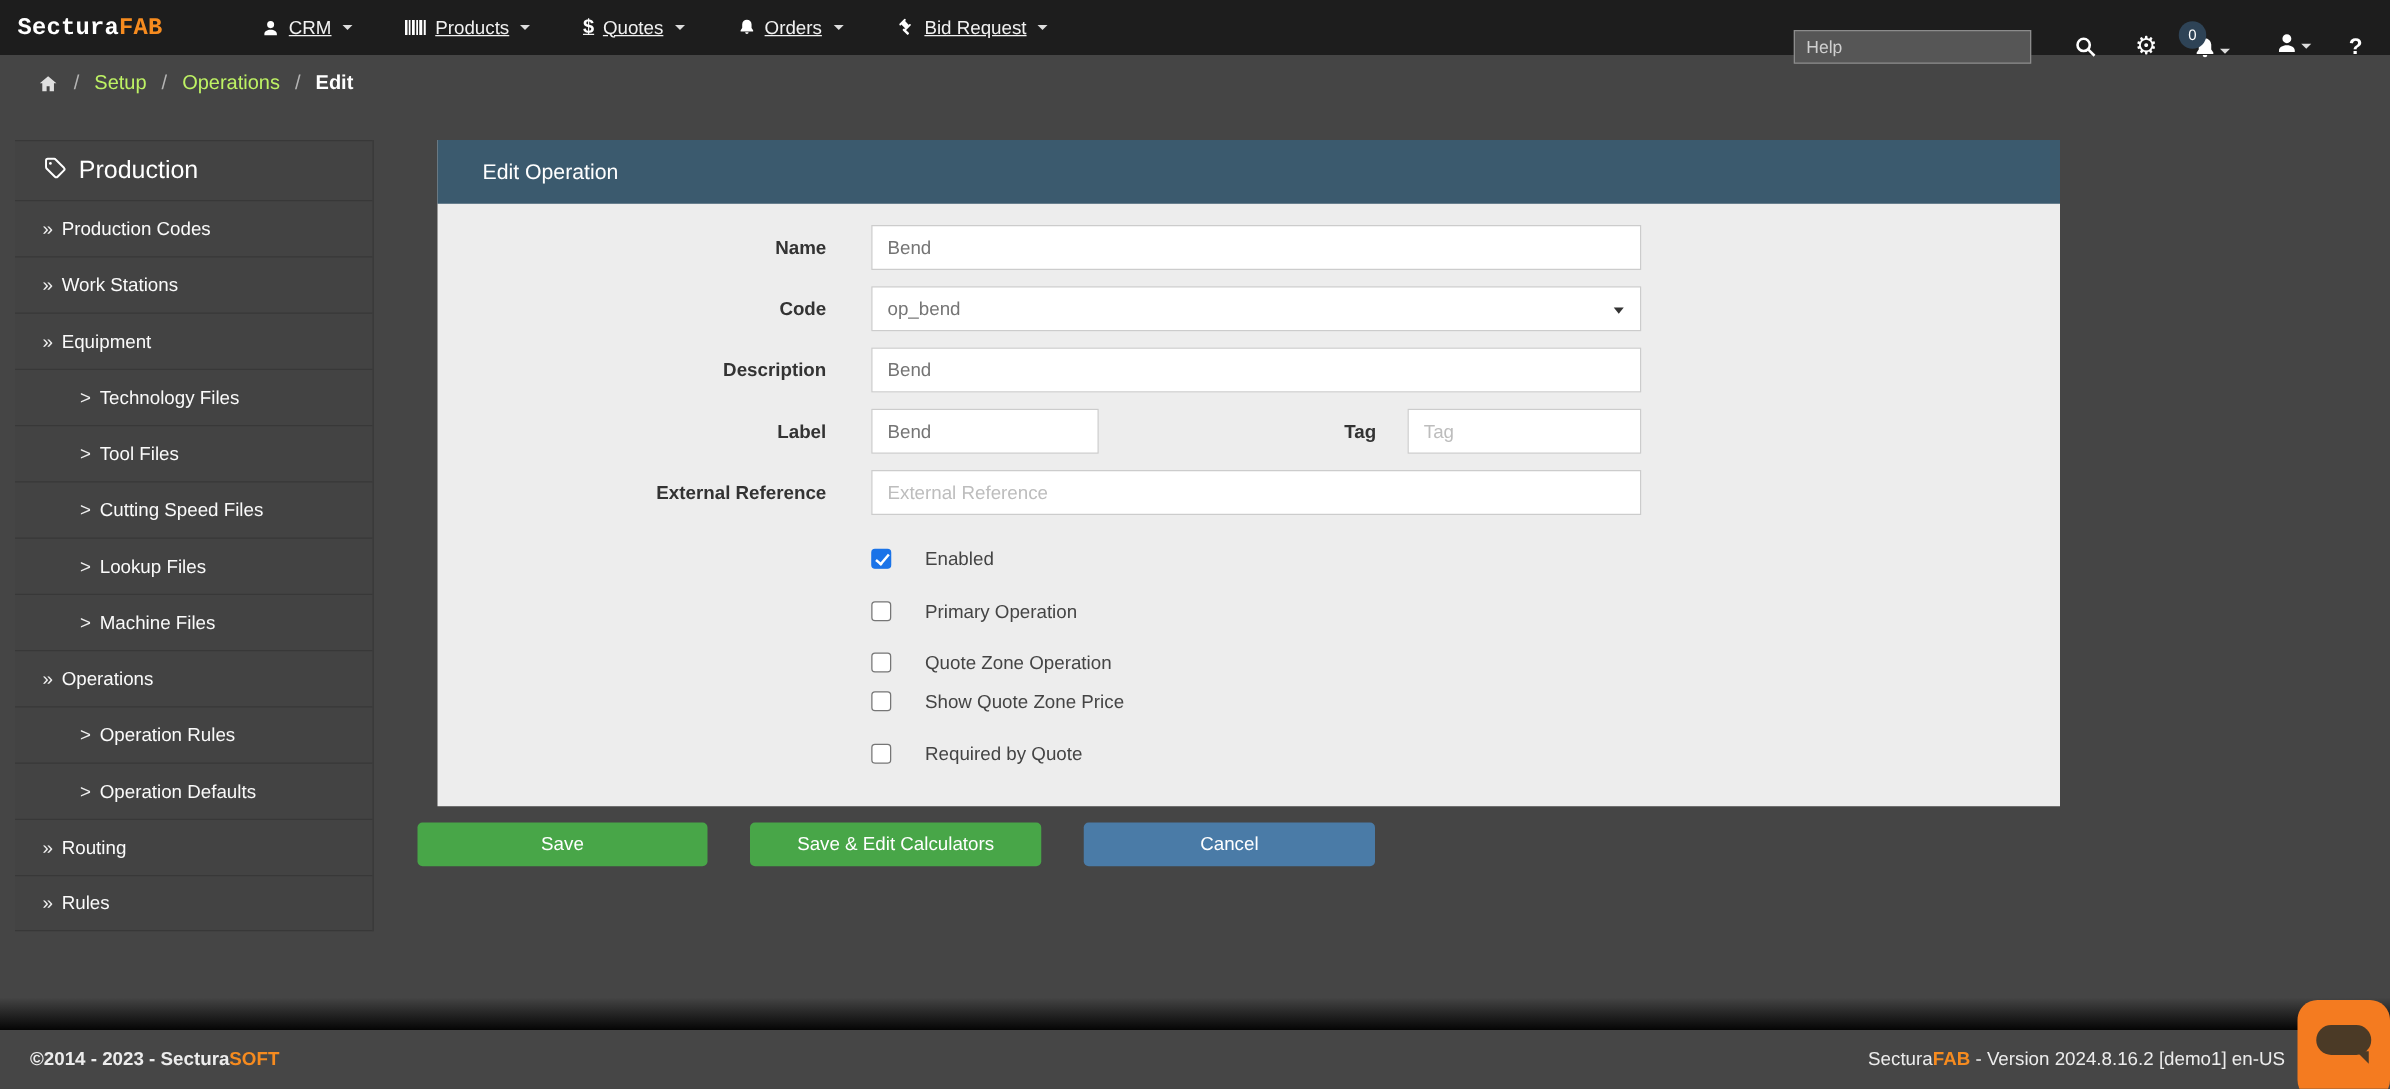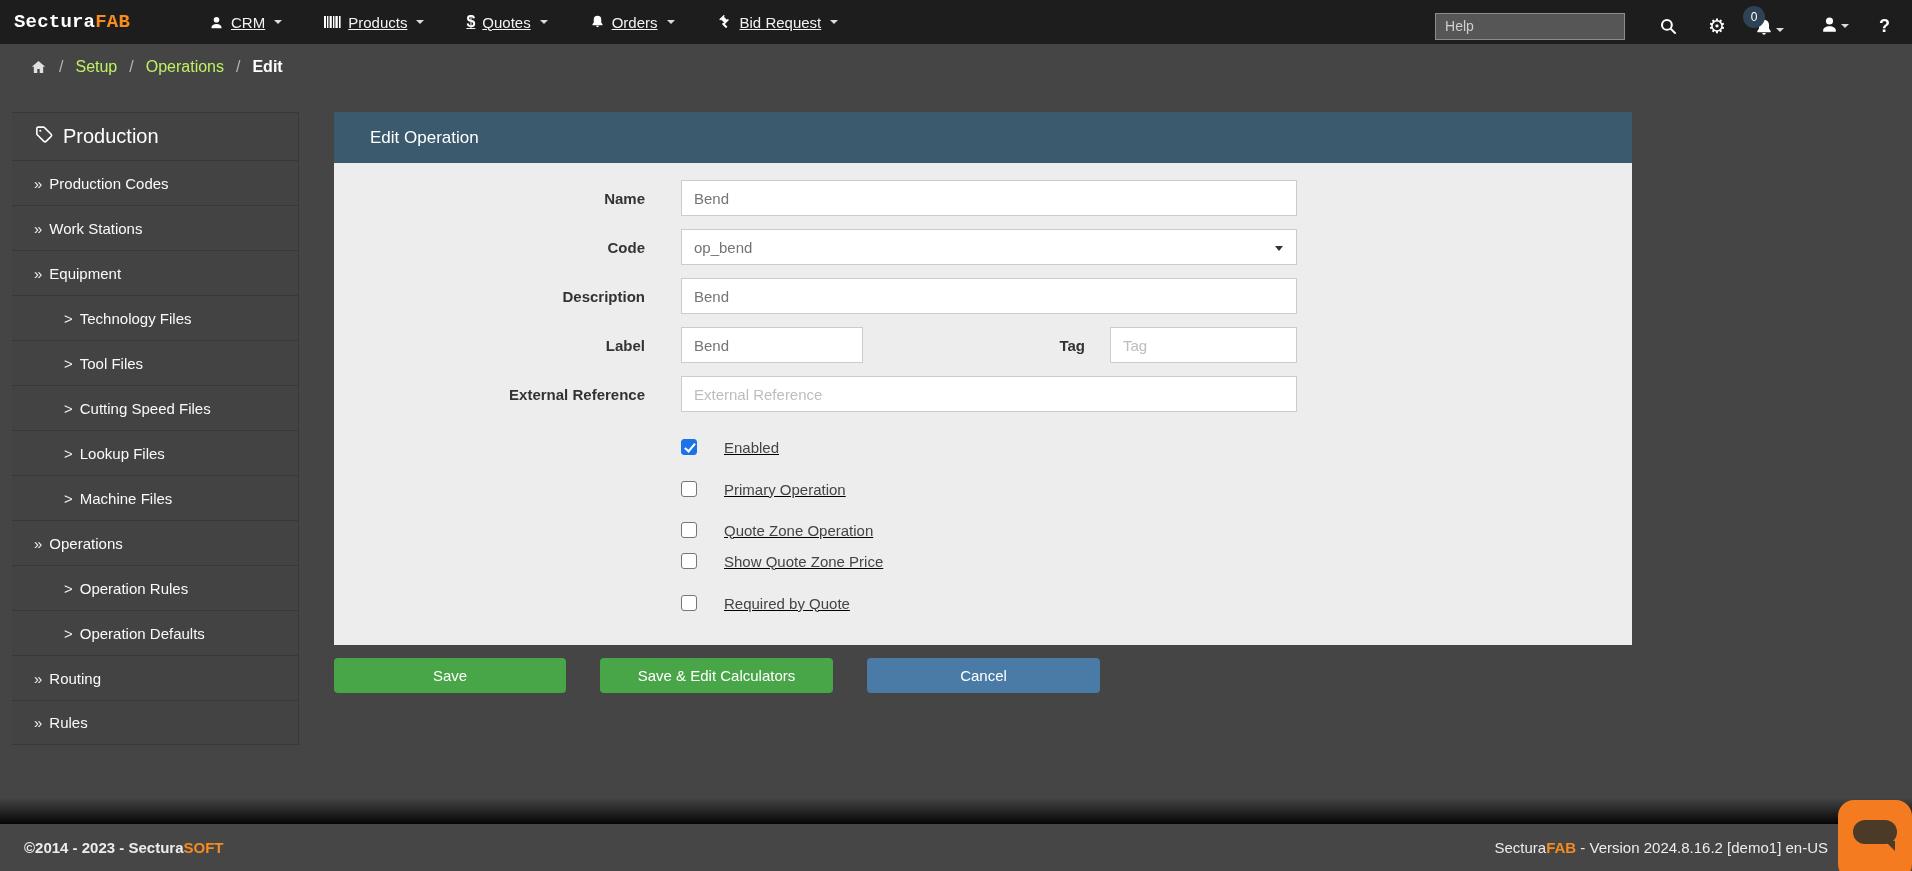--- a/index.html
+++ b/index.html
@@ -11,21 +11,21 @@
             display:flex; align-items:center; z-index:5; }
   .brand { margin-left:14px; font-size:19px; font-weight:700; color:#fff; letter-spacing:.2px; cursor:pointer;font-family:Liberation Mono, monospace; }
   .brand .fab { color:#f68b1f; }
   .nav-items { display:flex; align-items:center; margin-left:58px; }
   .nav-item { display:flex; align-items:center; gap:7px; color:#f2f2f2; font-size:15px;
               padding:0 21px; height:44px; cursor:pointer;text-decoration:underline; }
   .nav-item svg { display:block; }
   .dollar-glyph { font-weight:700; font-size:16px; color:#fff; }
   .caret { width:0; height:0; border-left:4px solid transparent; border-right:4px solid transparent;
            border-top:4px solid #ddd; margin-left:2px; }
-  .nav-right { position:absolute; right:0; top:4px; height:44px; display:flex; align-items:center; }
+  .nav-right { position:absolute; right:0; top:15px; height:44px; display:flex; align-items:center; }
   .help-input { width:190px; height:27px; background:#565656; border:1px solid #8c8c8c; color:#e6e6e6;
                 font-size:14px; padding:0 9px; font-family:"Liberation Sans",sans-serif; outline:none; }
   .help-input::placeholder { color:#cfcfcf; }
   .nav-icon { display:flex; align-items:center; justify-content:center; cursor:pointer; color:#fff; }
   .icon-search { margin-left:34px; }
   .icon-gear { margin-left:30px; font-size:20px; line-height:1; }
   .bell-group { margin-left:28px; display:flex; align-items:center; position:relative; padding-top:8px; }
   .badge { position:absolute; top:-4px; left:-11px; width:22px; height:22px; border-radius:50%;
            background:#2e4356; color:#fff; font-size:12px; display:flex; align-items:center;
            justify-content:center; }
@@ -45,38 +45,38 @@
              border-right:1px solid #383838; }
   .side-header { height:48px; display:flex; align-items:center; gap:9px; padding-left:22px;
                  border-top:1px solid #383838; color:#fff; font-size:20px; cursor:pointer; }
   .side-item { height:45px; display:flex; align-items:center; padding-left:22px; gap:7px;
                border-top:1px solid #383838; color:#fafafa; font-size:15px; cursor:pointer; }
   .side-item.lvl2 { padding-left:52px; }
   .side-item:last-child { border-bottom:1px solid #383838; }
   .pfx { color:#f0f0f0; font-size:15px; }
 
   
-  .panel { position:absolute; left:334px; top:112px; width:1298px; background:#ededed; }
+  .panel { position:absolute; left:350px; top:112px; width:1298px; background:#ededed; }
   .panel-header { height:51px; background:#3b5a6e; display:flex; align-items:center;
                   padding-left:36px; color:#fff; font-size:17px; }
   .panel-body { padding-top:17px; padding-bottom:34px; }
   .frow { display:flex; align-items:center; margin-bottom:13px; height:36px; }
   .flabel { width:347px; text-align:right; padding-right:36px; font-weight:700; font-size:15px; color:#333; }
   .tinput { height:36px; border:1px solid #ccc; background:#fff; padding:0 12px; font-size:15px;
             color:#757575; font-family:"Liberation Sans",sans-serif; outline:none; border-radius:0; }
   .tinput::placeholder { color:#bdbdbd; }
   .w-full { width:616px; }
   .w-label { width:182px; }
   .tag-label { width:222px; text-align:right; font-weight:700; font-size:15px; color:#333; }
   .w-tag { width:187px; margin-left:25px; }
   .fselect { position:relative; width:616px; height:36px; border:1px solid #ccc; background:#fff;
              display:flex; align-items:center; padding:0 12px; font-size:15px; color:#757575; cursor:pointer; }
   .fselect .sel-caret { position:absolute; right:13px; top:16px; width:0; height:0;
              border-left:4px solid transparent; border-right:4px solid transparent; border-top:5px solid #333; }
-  .cbx-section { margin-left:347px; margin-top:27px;text-decoration:underline; }
+  .cbx-section { margin-left:347px; margin-top:27px; }
   .cbx-row { display:flex; align-items:center; height:16px; }
   .cbx { width:16px; height:16px; border:1px solid #767676; border-radius:3px; background:#fff;
          position:relative; cursor:pointer; flex:0 0 16px; }
   .cbx.checked { background:#1a73e8; border-color:#1a73e8; }
   .cbx.checked::after { content:""; position:absolute; left:5px; top:1px; width:4px; height:9px;
          border:solid #fff; border-width:0 2px 2px 0; transform:rotate(40deg); }
   .cbx-label { margin-left:27px; font-size:15px; color:#444; }
   .gap-lg { margin-top:26px; } .gap-md { margin-top:25px; } .gap-sm { margin-top:15px; }
 
   

